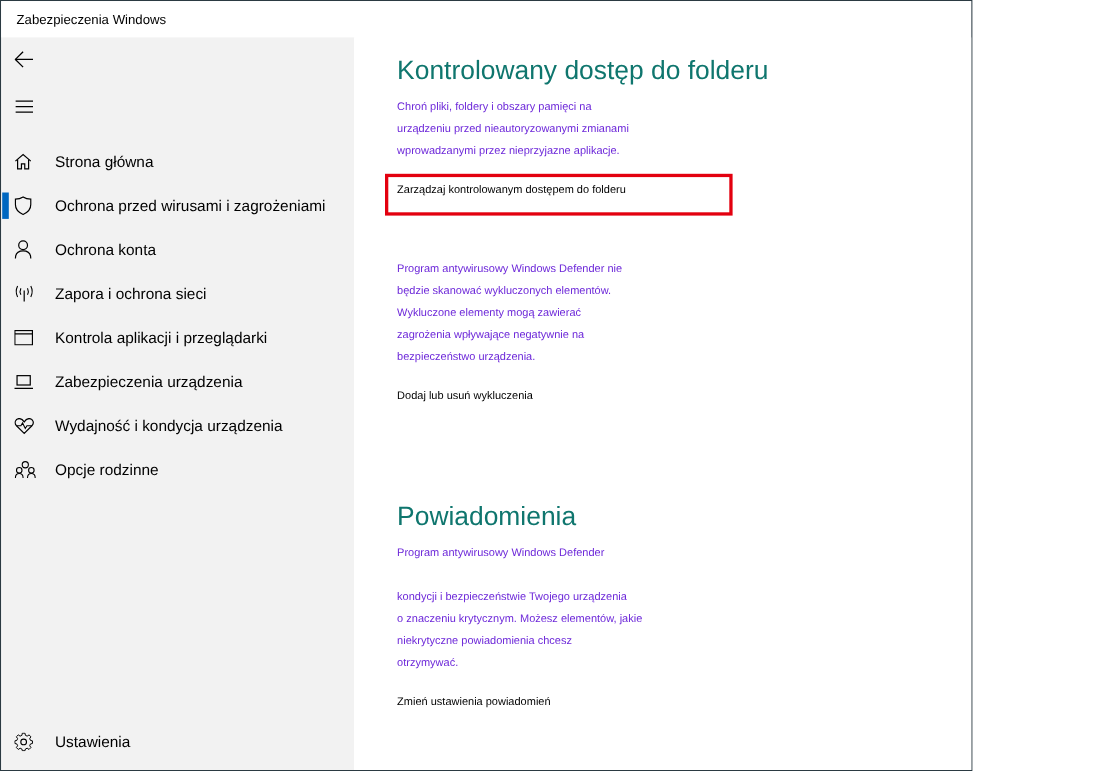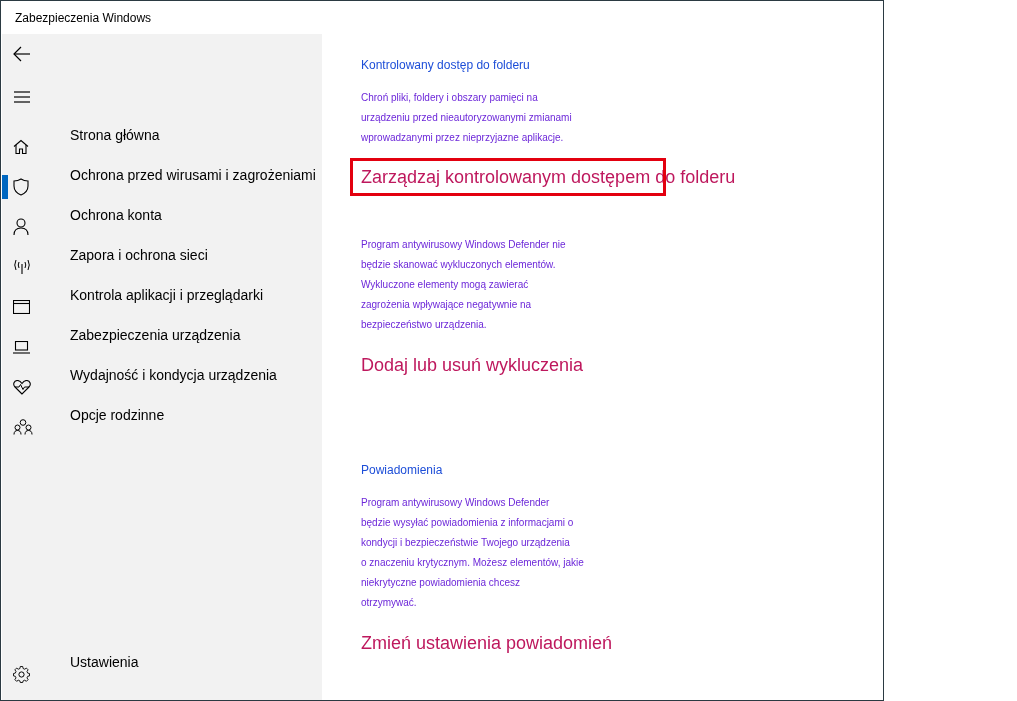--- a/index.html
+++ b/index.html
@@ -24,34 +24,34 @@
   .btn-max { left: 923px; }
   .btn-close { left: 969px; }
 
   .sidebar {
     position: absolute; left: 1px; top: 33px; width: 320px; height: 667px; background: #f2f2f2;
   }
   .back-btn { position: absolute; left: 0; top: 2px; width: 40px; height: 36px; display:flex; align-items:center; justify-content:center; }
   .hamburger { position: absolute; left: 0; top: 45px; width: 40px; height: 36px; display:flex; align-items:center; justify-content:center; }
 
   .nav-item {
-    position: absolute; left: 0; width: 320px; height: 40px; display: flex; cursor: pointer; gap: 20px;
+    position: absolute; left: 0; width: 320px; height: 40px; display: flex; align-items: center; cursor: pointer;
   }
   .nav-item .icon { width: 48px; height: 40px; display:flex; align-items:center; justify-content:flex-start; padding-left: 11px; }
   .nav-item .label { font-size: 14px; color: #000; white-space: nowrap; }
   .nav-item.selected::before {
     content: ""; position: absolute; left: 0; top: 8px; width: 6px; height: 24px; background: #0067c0;
   }
 
   .content { position: absolute; left: 321px; top: 33px; width: 690px; height: 667px; background: #fff; }
   .section { position: absolute; left: 39px; width: 330px; }
-  .section h2 { font-size: 12px; font-weight: normal; color: #1d4ed8; margin-bottom: 10px; line-height: 26px; white-space: nowrap; }
+  .section h2 { font-size: 24px; font-weight: normal; color: #0f766e; margin-bottom: 10px; line-height: 26px; white-space: nowrap; }
   .section p { font-size: 10px; color: #6d28d9; line-height: 20px; }
   .section a {
-    display: inline-block; font-size: 18px; color: #be185d; text-decoration: none; white-space: nowrap; cursor: pointer;
+    display: inline-block; font-size: 10px; color: #000000; text-decoration: none; white-space: nowrap; cursor: pointer;
   }
   .highlight-box {
     position: absolute; left: 28px; top: 124px; width: 316px; height: 38px; border: 3px solid #e3000f;
   }
   .scroll-thumb {
     position: absolute; left: 1011px; top: 436px; width: 3px; height: 248px; background: #8a8a8a;
   }
 </style>
 </head>
 <body>
@@ -210,21 +210,21 @@
         <span>zagrożenia wpływające negatywnie na</span><br>
         <span>bezpieczeństwo urządzenia.</span>
       </p>
       <a style="margin-top:20px">Dodaj lub usuń wykluczenia</a>
     </div>
 
     <div class="section" style="top:423px">
       <h2>Powiadomienia</h2>
       <p>
         <span>Program antywirusowy Windows Defender</span><br>
-        <span>będzie wysyłać powiadomienia z informacjami o</span><br>
+        <br>
         <span>kondycji i bezpieczeństwie Twojego urządzenia</span><br>
         <span>o znaczeniu krytycznym. Możesz elementów, jakie</span><br>
         <span>niekrytyczne powiadomienia chcesz</span><br>
         <span>otrzymywać.</span>
       </p>
       <a style="margin-top:20px">Zmień ustawienia powiadomień</a>
     </div>
   </div>
 
   <div class="scroll-thumb"></div>

